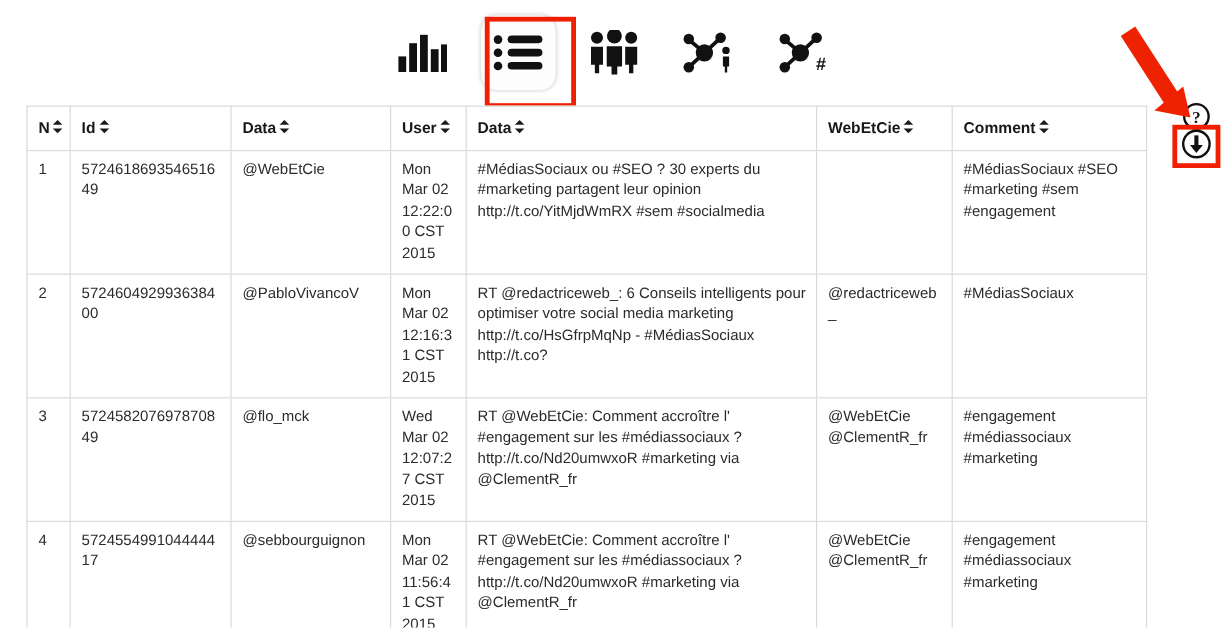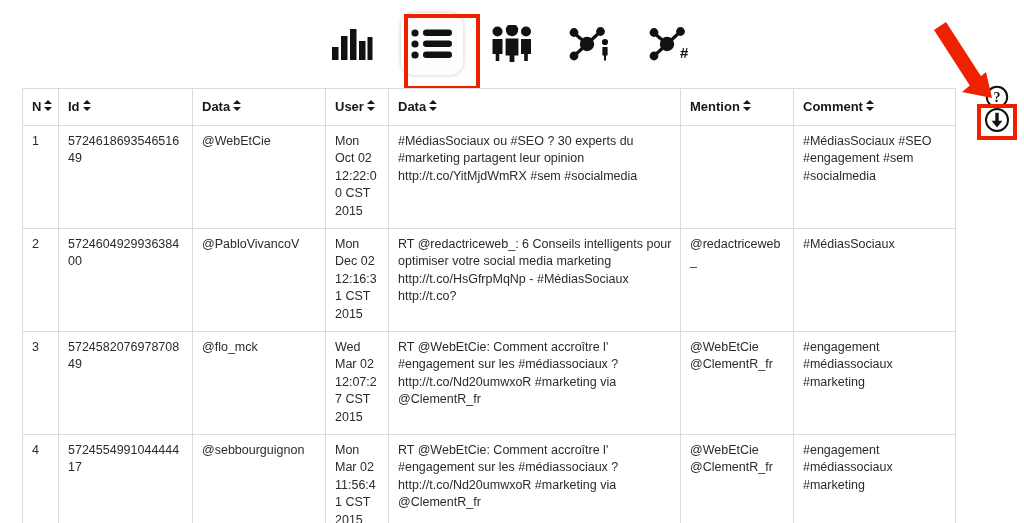--- a/index.html
+++ b/index.html
@@ -235,39 +235,39 @@
           <col class="c-ment">
           <col class="c-hash">
       </colgroup>
       <thead>
         <tr>
           <th><span>N</span><span class="sort-arrows"><i class="up"></i><i class="dn"></i></span></th>
           <th><span>Id</span><span class="sort-arrows"><i class="up"></i><i class="dn"></i></span></th>
           <th><span>Data</span><span class="sort-arrows"><i class="up"></i><i class="dn"></i></span></th>
           <th><span>User</span><span class="sort-arrows"><i class="up"></i><i class="dn"></i></span></th>
           <th><span>Data</span><span class="sort-arrows"><i class="up"></i><i class="dn"></i></span></th>
-          <th><span>Mention</span><span class="sort-arrows"><i class="up"></i><i class="dn"></i></span></th>
+          <th><span>WebEtCie</span><span class="sort-arrows"><i class="up"></i><i class="dn"></i></span></th>
           <th><span>Comment</span><span class="sort-arrows"><i class="up"></i><i class="dn"></i></span></th>
         </tr>
       </thead>
       <tbody>
         <tr>
           <td>1</td>
           <td>572461869354651649</td>
           <td>@WebEtCie</td>
-          <td>Mon Oct 02 12:22:00 CST 2015</td>
+          <td>Mon Mar 02 12:22:00 CST 2015</td>
           <td>#MédiasSociaux ou #SEO ? 30 experts du #marketing partagent leur opinion http://t.co/YitMjdWmRX #sem #socialmedia</td>
           <td></td>
-          <td>#MédiasSociaux #SEO #engagement #sem #socialmedia</td>
+          <td>#MédiasSociaux #SEO #marketing #sem #engagement</td>
         </tr>
         <tr>
           <td>2</td>
           <td>572460492993638400</td>
           <td>@PabloVivancoV</td>
-          <td>Mon Dec 02 12:16:31 CST 2015</td>
+          <td>Mon Mar 02 12:16:31 CST 2015</td>
           <td>RT @redactriceweb_: 6 Conseils intelligents pour optimiser votre social media marketing http://t.co/HsGfrpMqNp - #MédiasSociaux http://t.co?</td>
           <td>@redactriceweb_</td>
           <td>#MédiasSociaux</td>
         </tr>
         <tr>
           <td>3</td>
           <td>572458207697870849</td>
           <td>@flo_mck</td>
           <td>Wed Mar 02 12:07:27 CST 2015</td>
           <td>RT @WebEtCie: Comment accroître l' #engagement sur les #médiassociaux ? http://t.co/Nd20umwxoR #marketing via @ClementR_fr</td>

